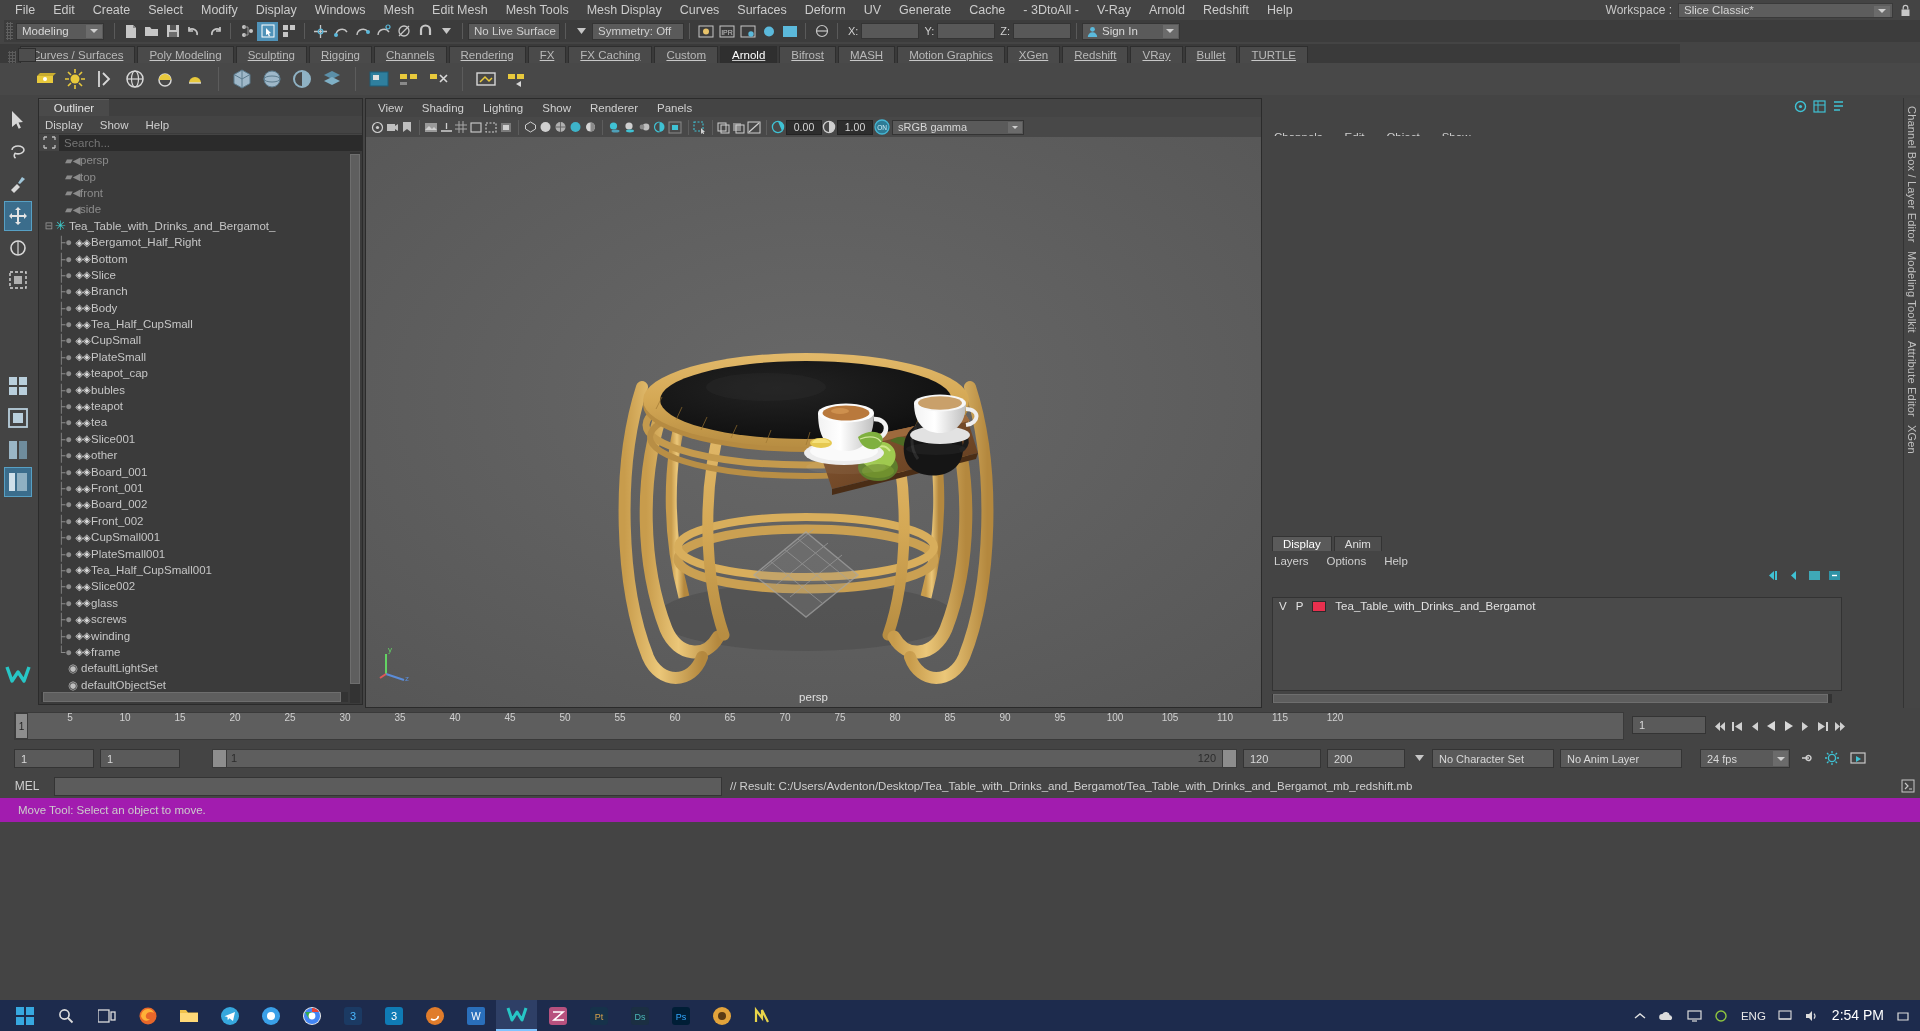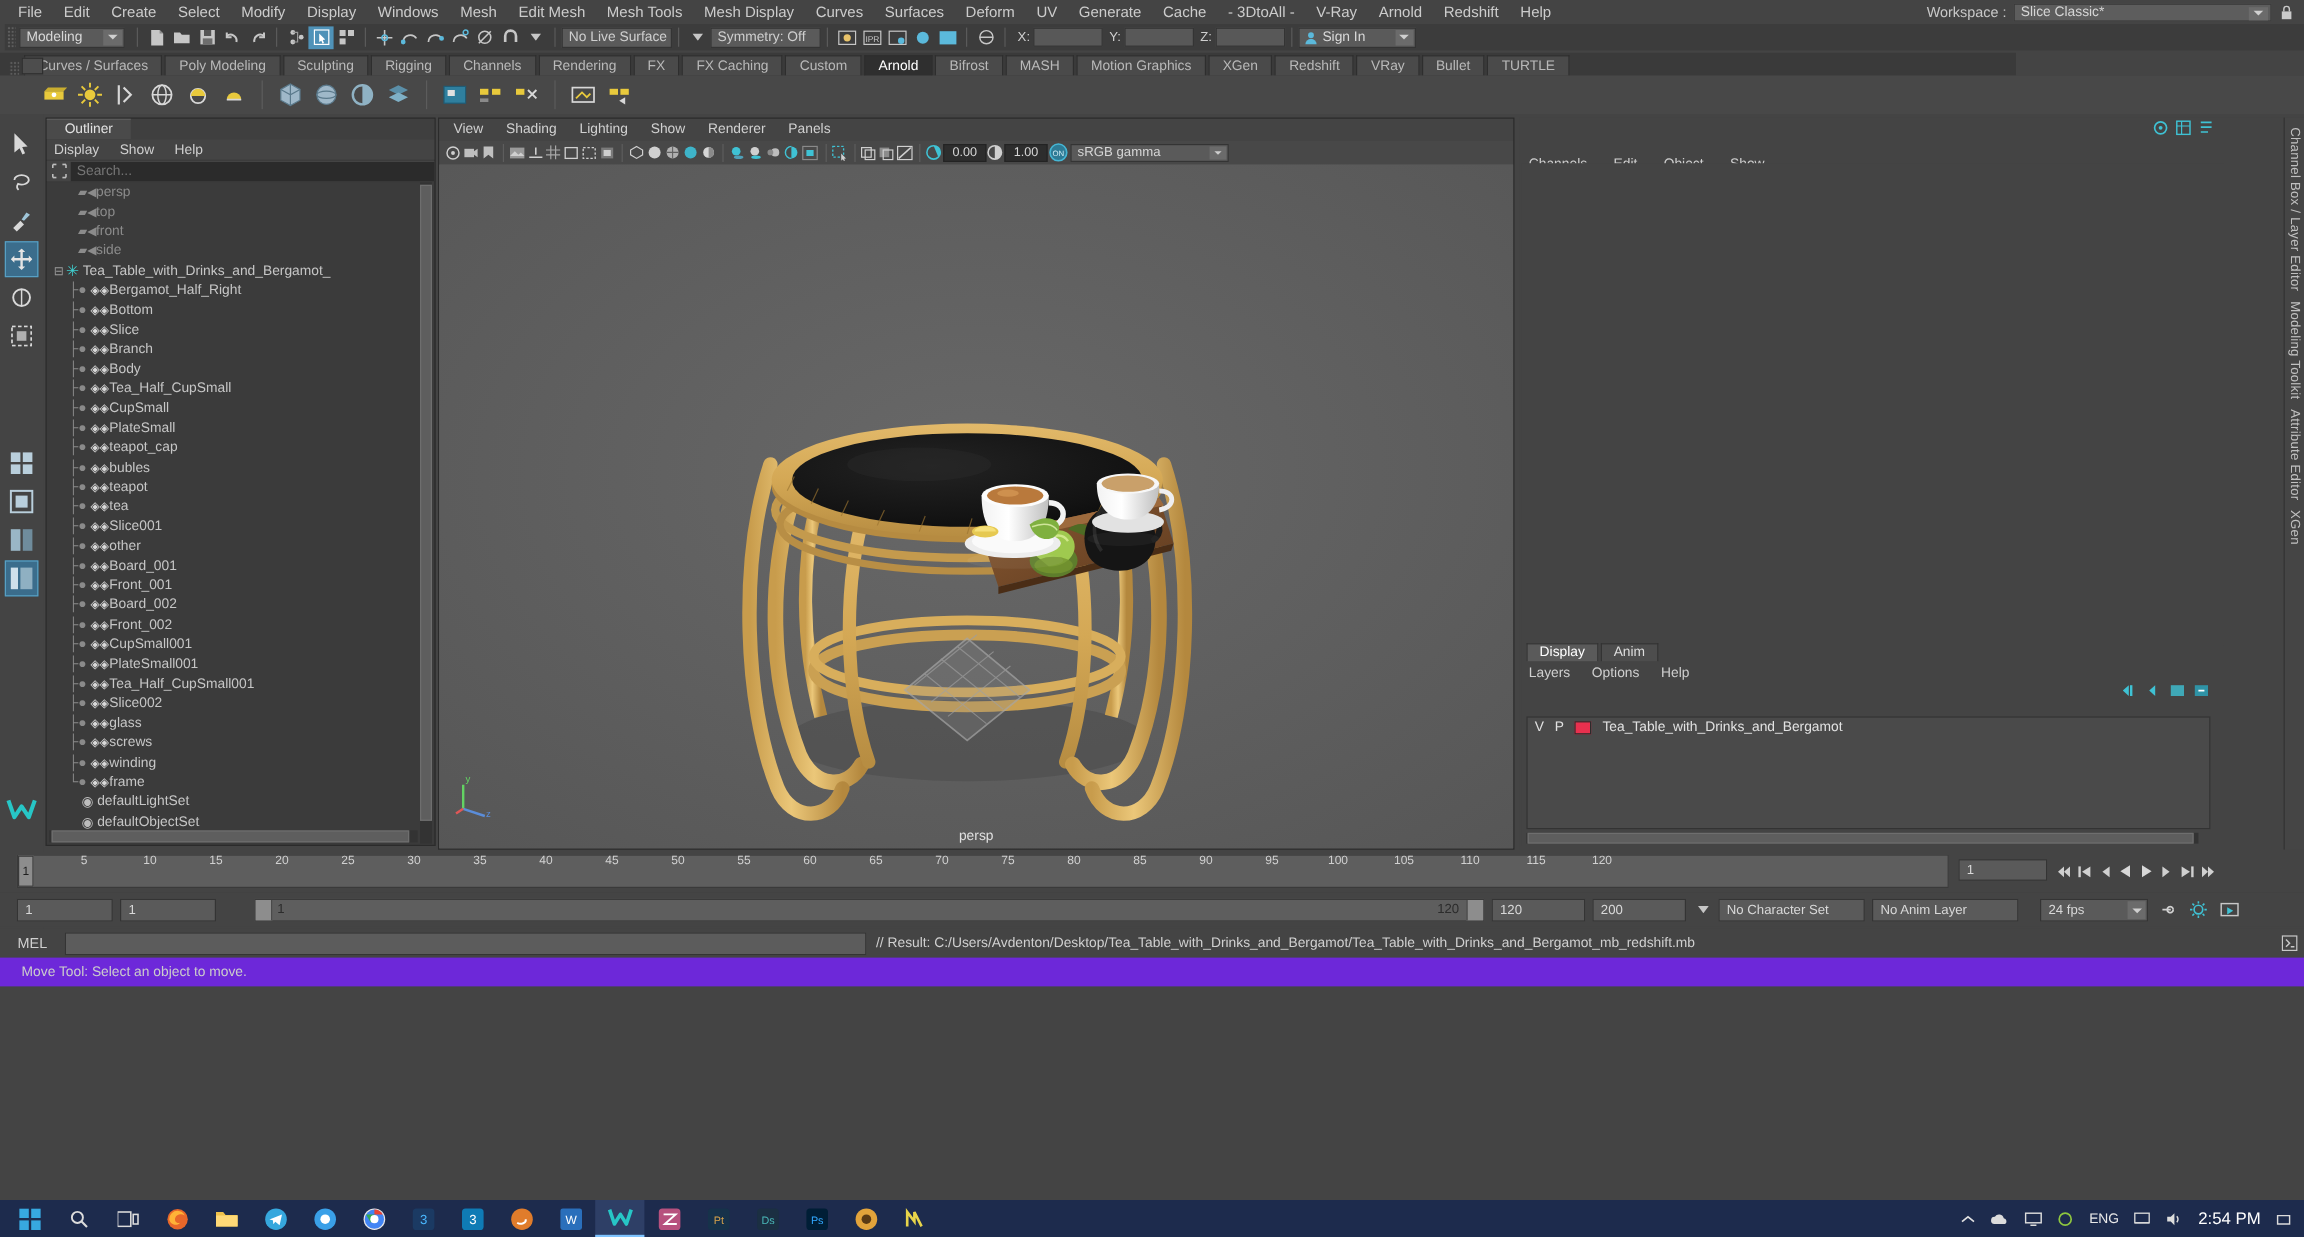--- a/index.html
+++ b/index.html
@@ -41,21 +41,21 @@
   .fld{ height:17px; background:#5a5a5a; border:1px solid #343434; display:flex;align-items:center;padding-left:5px;font-size:11.5px;color:#cfcfcf; position:relative;}
   .axisfld{ width:58px; height:16px; background:#585858; border:1px solid #343434;}
   .axlbl{ font-size:11px; color:#cfcfcf; margin:0 3px 0 5px;}
   .signin{ width:98px; height:17px; background:#5a5a5a; border:1px solid #343434; display:flex;align-items:center;gap:4px; padding-left:4px; font-size:11.5px;color:#d8d8d8; position:relative;}
   .signin .arw{position:absolute;right:1px;top:1px;width:15px;height:13px;background:#6b6b6b;display:flex;align-items:center;justify-content:center;}
   .signin .arw::after{content:""; border-left:4px solid transparent;border-right:4px solid transparent;border-top:4px solid #cfcfcf;}
 
   
   .shelftabs{
     position:absolute; left:0; top:44px; width:1680px; height:19px;
-    background:#3a3a3a; display:flex; align-items:flex-end; padding-left:8px;
+    background:#3a3a3a; display:flex; align-items:flex-end; padding-left:8px;text-decoration:underline;
   }
   .shtab{ height:17px; line-height:17px; padding:0 11px; font-size:11.5px; color:#b9b9b9;
       background:#4a4a4a; border:1px solid #2e2e2e; border-bottom:none; margin-right:2px; white-space:nowrap; cursor:default;}
   .shtab.active{ background:#2f2f2f; color:#ffffff; }
   .tabgrip{ width:8px;height:12px; margin-right:4px; background:
      radial-gradient(circle,#777 1px,transparent 1.2px) 0 0/3px 3px; opacity:.55;}
   .leftdock-btn{ position:absolute; left:18px; top:48px; width:18px;height:14px; background:#4d4d4d; border:1px solid #2e2e2e;}
 
   
   .shelfbar{
@@ -166,21 +166,21 @@
   .combo2 .arw::after{content:"";border-left:4px solid transparent;border-right:4px solid transparent;border-top:4px solid #cfcfcf;}
 
   
   .cmdline{ position:absolute; left:0; top:774px; width:1920px; height:24px; background:#444444; display:flex; align-items:center;}
   .mellbl{ width:54px; text-align:center; font-size:12px; color:#d0d0d0;}
   .cmdinput{ width:668px; height:19px; background:#5c5c5c; border:1px solid #343434;}
   .cmdresult{ flex:1; height:19px; margin-left:8px; font-size:11.5px; color:#d0d0d0; display:flex; align-items:center; overflow:hidden; white-space:nowrap;}
   .cmdexp{ position:absolute; right:4px; top:4px; width:16px; height:16px; display:flex;align-items:center;justify-content:center;}
 
   
-  .helpline{ position:absolute; left:0; top:798px; width:1920px; height:24px; background:#6d28d9; display:flex; align-items:center; padding-left:18px;}
+  .helpline{ position:absolute; left:0; top:798px; width:1920px; height:24px; background:#a21caf; display:flex; align-items:center; padding-left:18px;}
   .helpline .t{ font-size:11.5px; color:#cccccc;}
 
   
   .taskbar{ position:absolute; left:0; top:1000px; width:1920px; height:31px; background:#1d2b4d;
       display:flex; align-items:center; padding-left:4px;}
   .tbi{ width:41px; height:31px; display:flex; align-items:center; justify-content:center; flex:none;}
   .tbi.active{ background:#2e3f66; border-bottom:2px solid #7fc4ff;}
   .tray{ position:absolute; right:0; top:0; height:31px; display:flex; align-items:center; gap:12px; padding-right:10px;}
   .tray .ti{ display:flex;align-items:center;justify-content:center; color:#e8e8e8; font-size:13px;}
   .clock{ font-size:14px; color:#ffffff; line-height:13px; text-align:right;}

